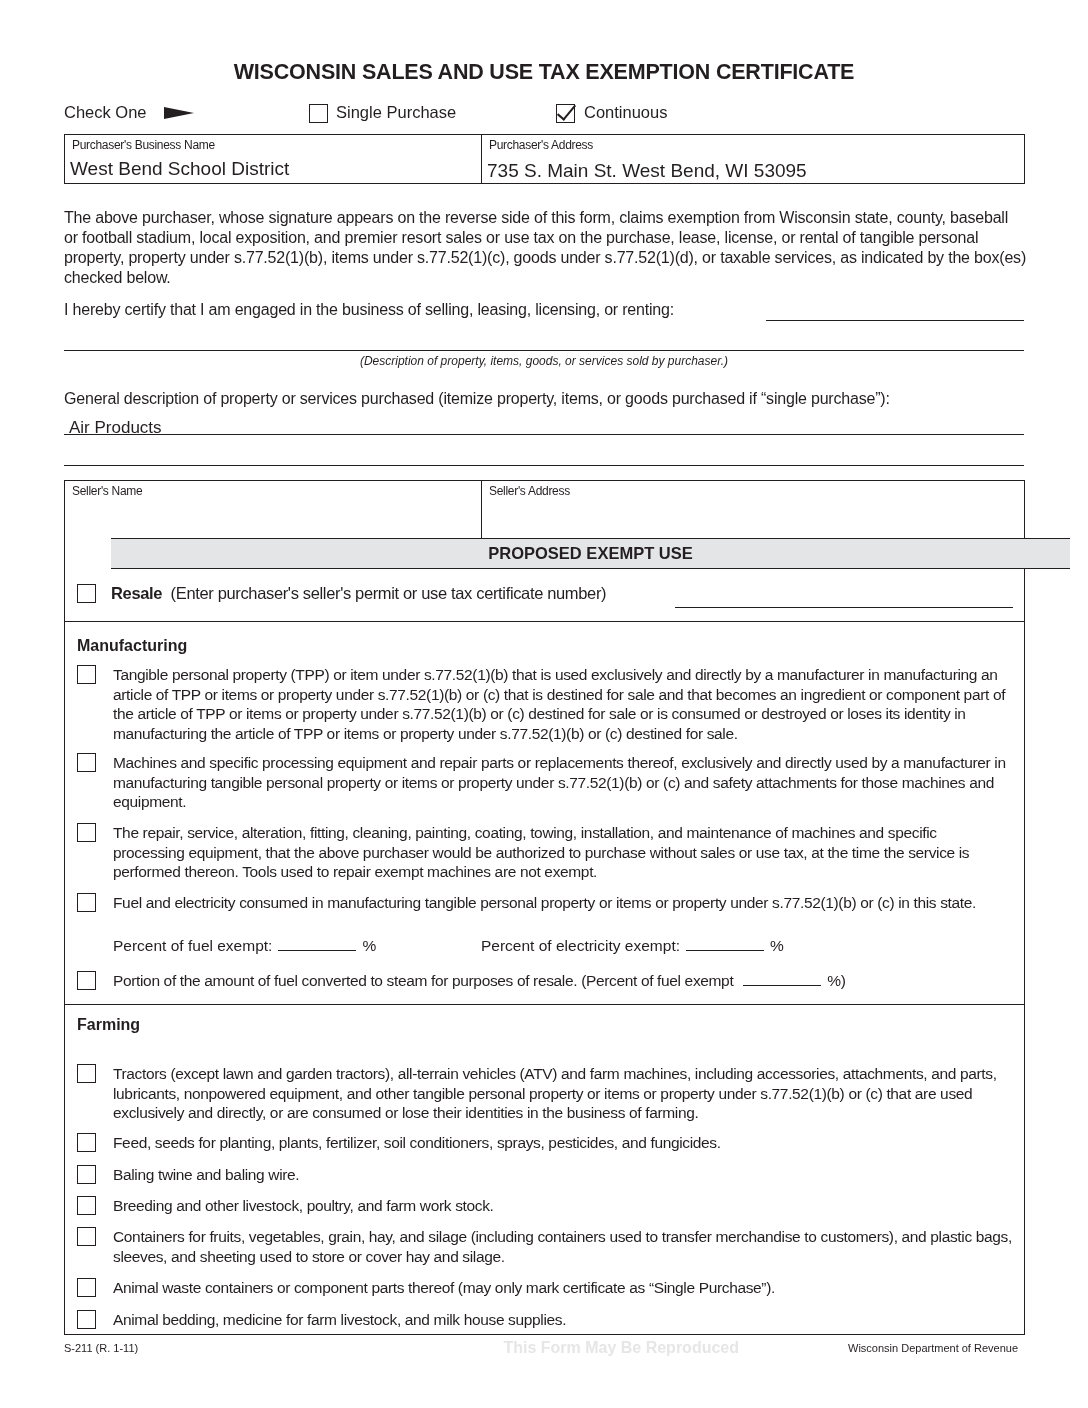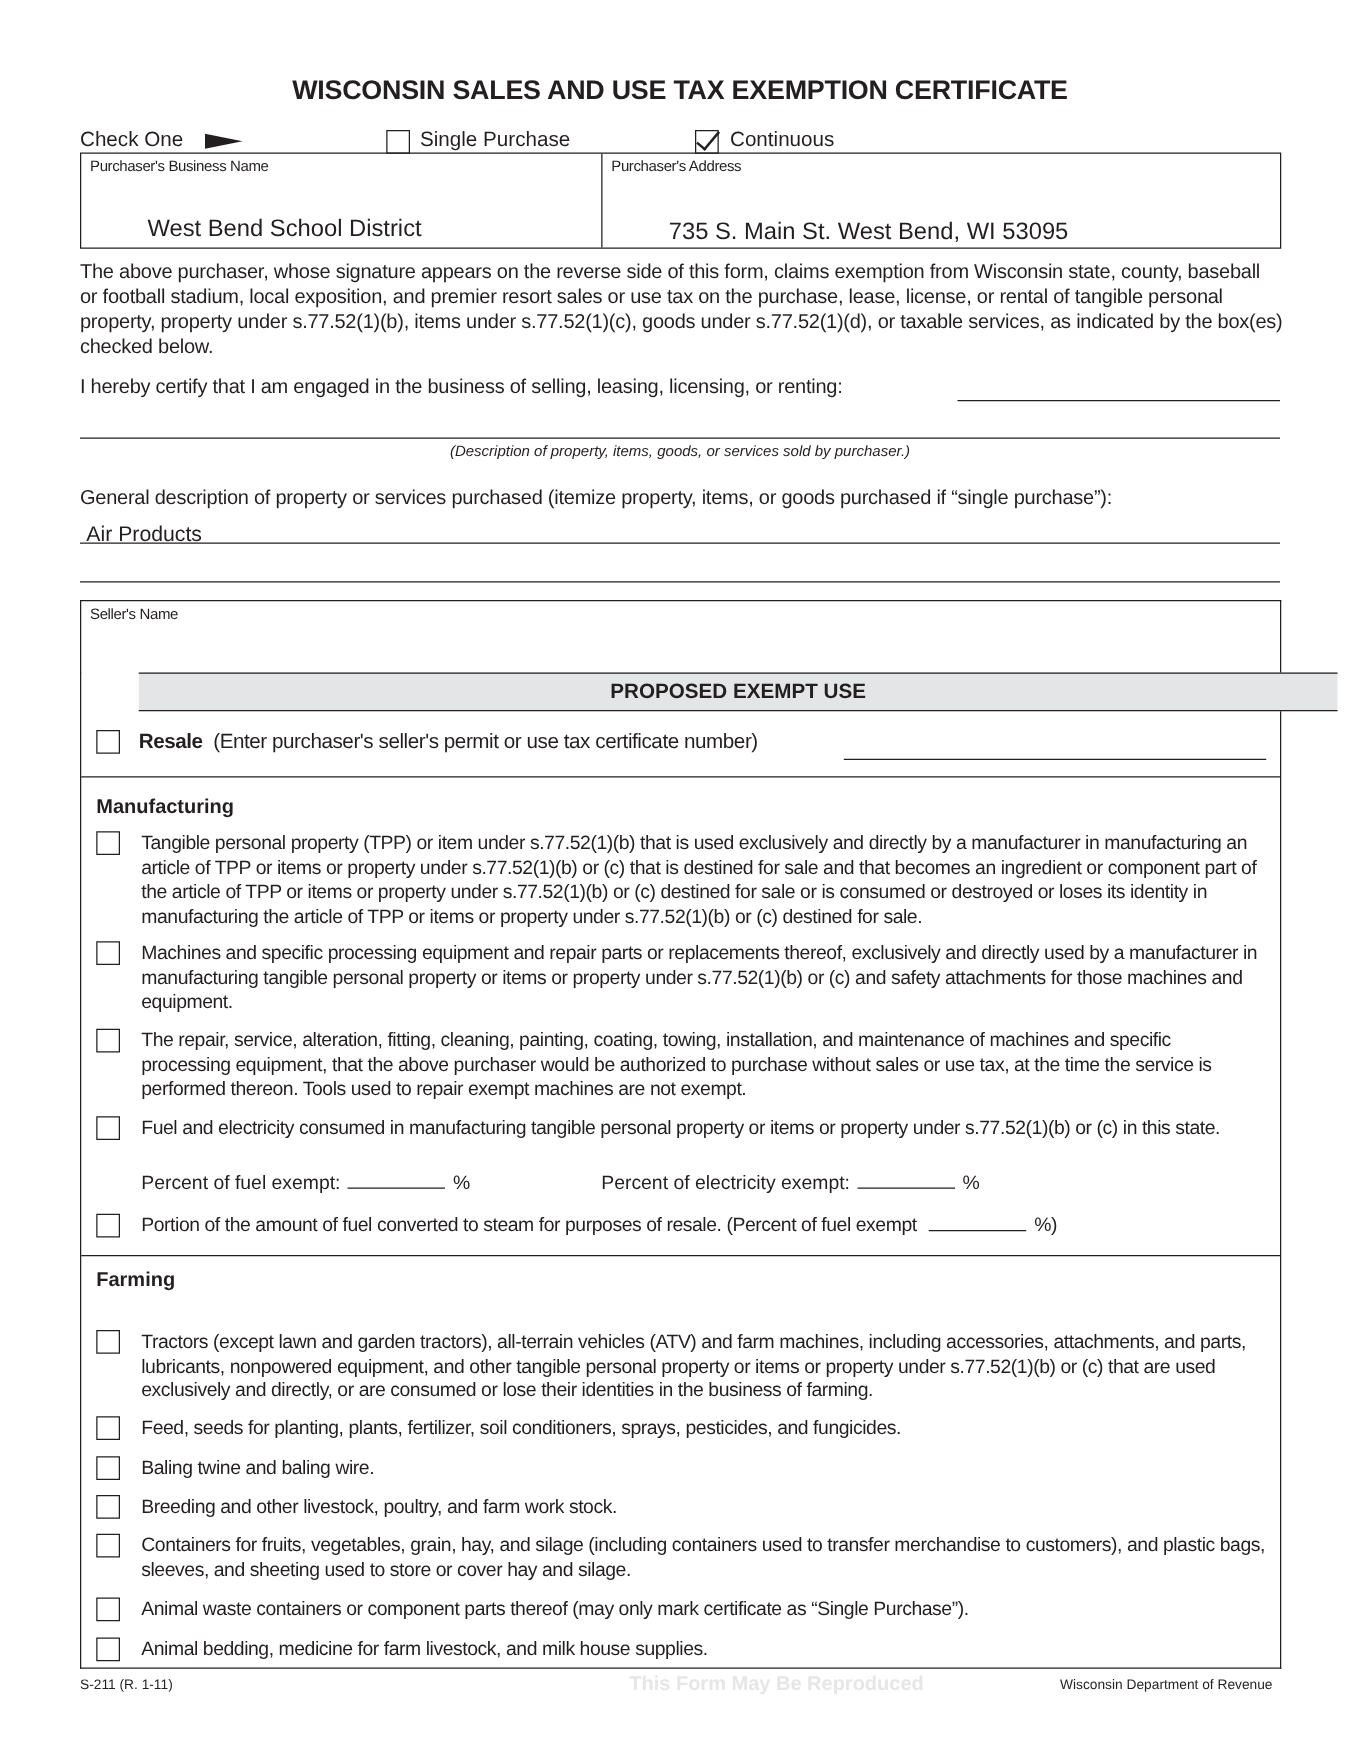--- a/index.html
+++ b/index.html
@@ -9,21 +9,21 @@
   .title { left: 0; width: 1088px; top: 60px; text-align: center; font-size: 21.5px; font-weight: bold; letter-spacing: -0.2px; }
   .check-row { top: 103px; left: 64px; width: 960px; height: 22px; font-size: 16.5px; }
   .check-row .lbl { position: absolute; top: 0; }
   .arrow { position: absolute; left: 100px; top: 4px; width: 0; height: 0; border-top: 6px solid transparent; border-bottom: 6px solid transparent; border-left: 30px solid #231f20; }
   .cb { display: inline-block; width: 19px; height: 19px; border: 1.5px solid #231f20; background: #fff; position: absolute; }
   .cb.checked::after { content: ""; position: absolute; left: 5px; top: -4px; width: 7px; height: 17px; border-right: 2.5px solid #231f20; border-bottom: 2.5px solid #231f20; transform: rotate(40deg); }
   .box2 { left: 64px; width: 961px; border: 1.6px solid #231f20; display: flex; }
   .box2 .cell { position: relative; height: 100%; }
   .box2 .cell + .cell { border-left: 1.3px solid #231f20; }
   .small-lbl { position: absolute; left: 7px; top: 3px; font-size: 12px; letter-spacing: -0.3px; }
-  .fill-val { position: absolute; left: 5px; bottom: 3px; font-size: 19px; margin-left: 48px; }
+  .fill-val { position: absolute; left: 5px; bottom: 3px; font-size: 19px; }
   .para { left: 64px; width: 962px; font-size: 16px; line-height: 20px; letter-spacing: -0.2px; }
   .line { position: absolute; height: 0; border-top: 1.6px solid #231f20; }
   .caption { left: 64px; width: 960px; text-align: center; font-size: 12px; font-style: italic; }
   .main-box { left: 64px; top: 538px; width: 961px; height: 797px; border: 1.6px solid #231f20; border-top: none; }
   .header-bar { position: absolute; left: 0; top: 0; width: 100%; height: 31px; background: #e4e5e6; border-top: 1.3px solid #231f20; border-bottom: 1.3px solid #231f20; text-align: center; font-size: 16.5px; line-height: 29px; font-weight: bold; color: #231f20; margin-left: 46px; }
   .hr { position: absolute; left: 0; width: 100%; height: 0; border-top: 1.6px solid #231f20; }
   .item { position: absolute; left: 12px; width: 935px; font-size: 15.5px; line-height: 19.5px; letter-spacing: -0.35px; }
   .item .cb { left: 0; top: 0; }
   .item .txt { position: absolute; left: 36px; right: 0; top: 0; }
   .sect-title { position: absolute; left: 12px; font-size: 16px; font-weight: bold; }
@@ -42,21 +42,21 @@
 
 <div class="abs check-row">
   <span class="lbl" style="left:0;">Check One</span>
   <span class="arrow"></span>
   <span class="cb" style="left:245px; top:1px;"></span>
   <span class="lbl" style="left:272px;">Single Purchase</span>
   <span class="cb checked" style="left:492px; top:1px;"></span>
   <span class="lbl" style="left:520px;">Continuous</span>
 </div>
 
-<div class="abs box2" style="top:122px; height:77px;">
+<div class="abs box2" style="top:134px; height:50px;">
   <div class="cell" style="width:416px;">
     <span class="small-lbl">Purchaser's Business Name</span>
     <span class="fill-val">West Bend School District</span>
   </div>
   <div class="cell" style="flex:1;">
     <span class="small-lbl">Purchaser's Address</span>
     <span class="fill-val" style="bottom:1px;">735 S. Main St. West Bend, WI 53095</span>
   </div>
 </div>
 
@@ -68,20 +68,24 @@
 <div class="abs caption" style="top:354px;">(Description of property, items, goods, or services sold by purchaser.)</div>
 
 <div class="abs para" style="top:389px;">General description of property or services purchased (itemize property, items, or goods purchased if “single purchase”):</div>
 <div class="abs" style="left:69px; top:418px; font-size:17px;">Air Products</div>
 <div class="line" style="left:64px; width:960px; top:434px;"></div>
 <div class="line" style="left:64px; width:960px; top:465px;"></div>
 
 <div class="abs box2" style="top:480px; height:59px; border-bottom:none;">
   <div class="cell" style="width:416px;">
     <span class="small-lbl">Seller's Name</span>
+    <span class="fill-val"></span>
+  </div>
+  <div class="cell" style="flex:1;">
+    <span class="small-lbl">Seller's Address</span>
     <span class="fill-val"></span>
   </div>
 </div>
 
 <div class="abs main-box">
   <div class="header-bar">PROPOSED EXEMPT USE</div>
 
   <div class="item" style="top:46px; left:12px;">
     <span class="cb"></span>
     <span class="txt" style="left:34px; font-size:16.5px;">

